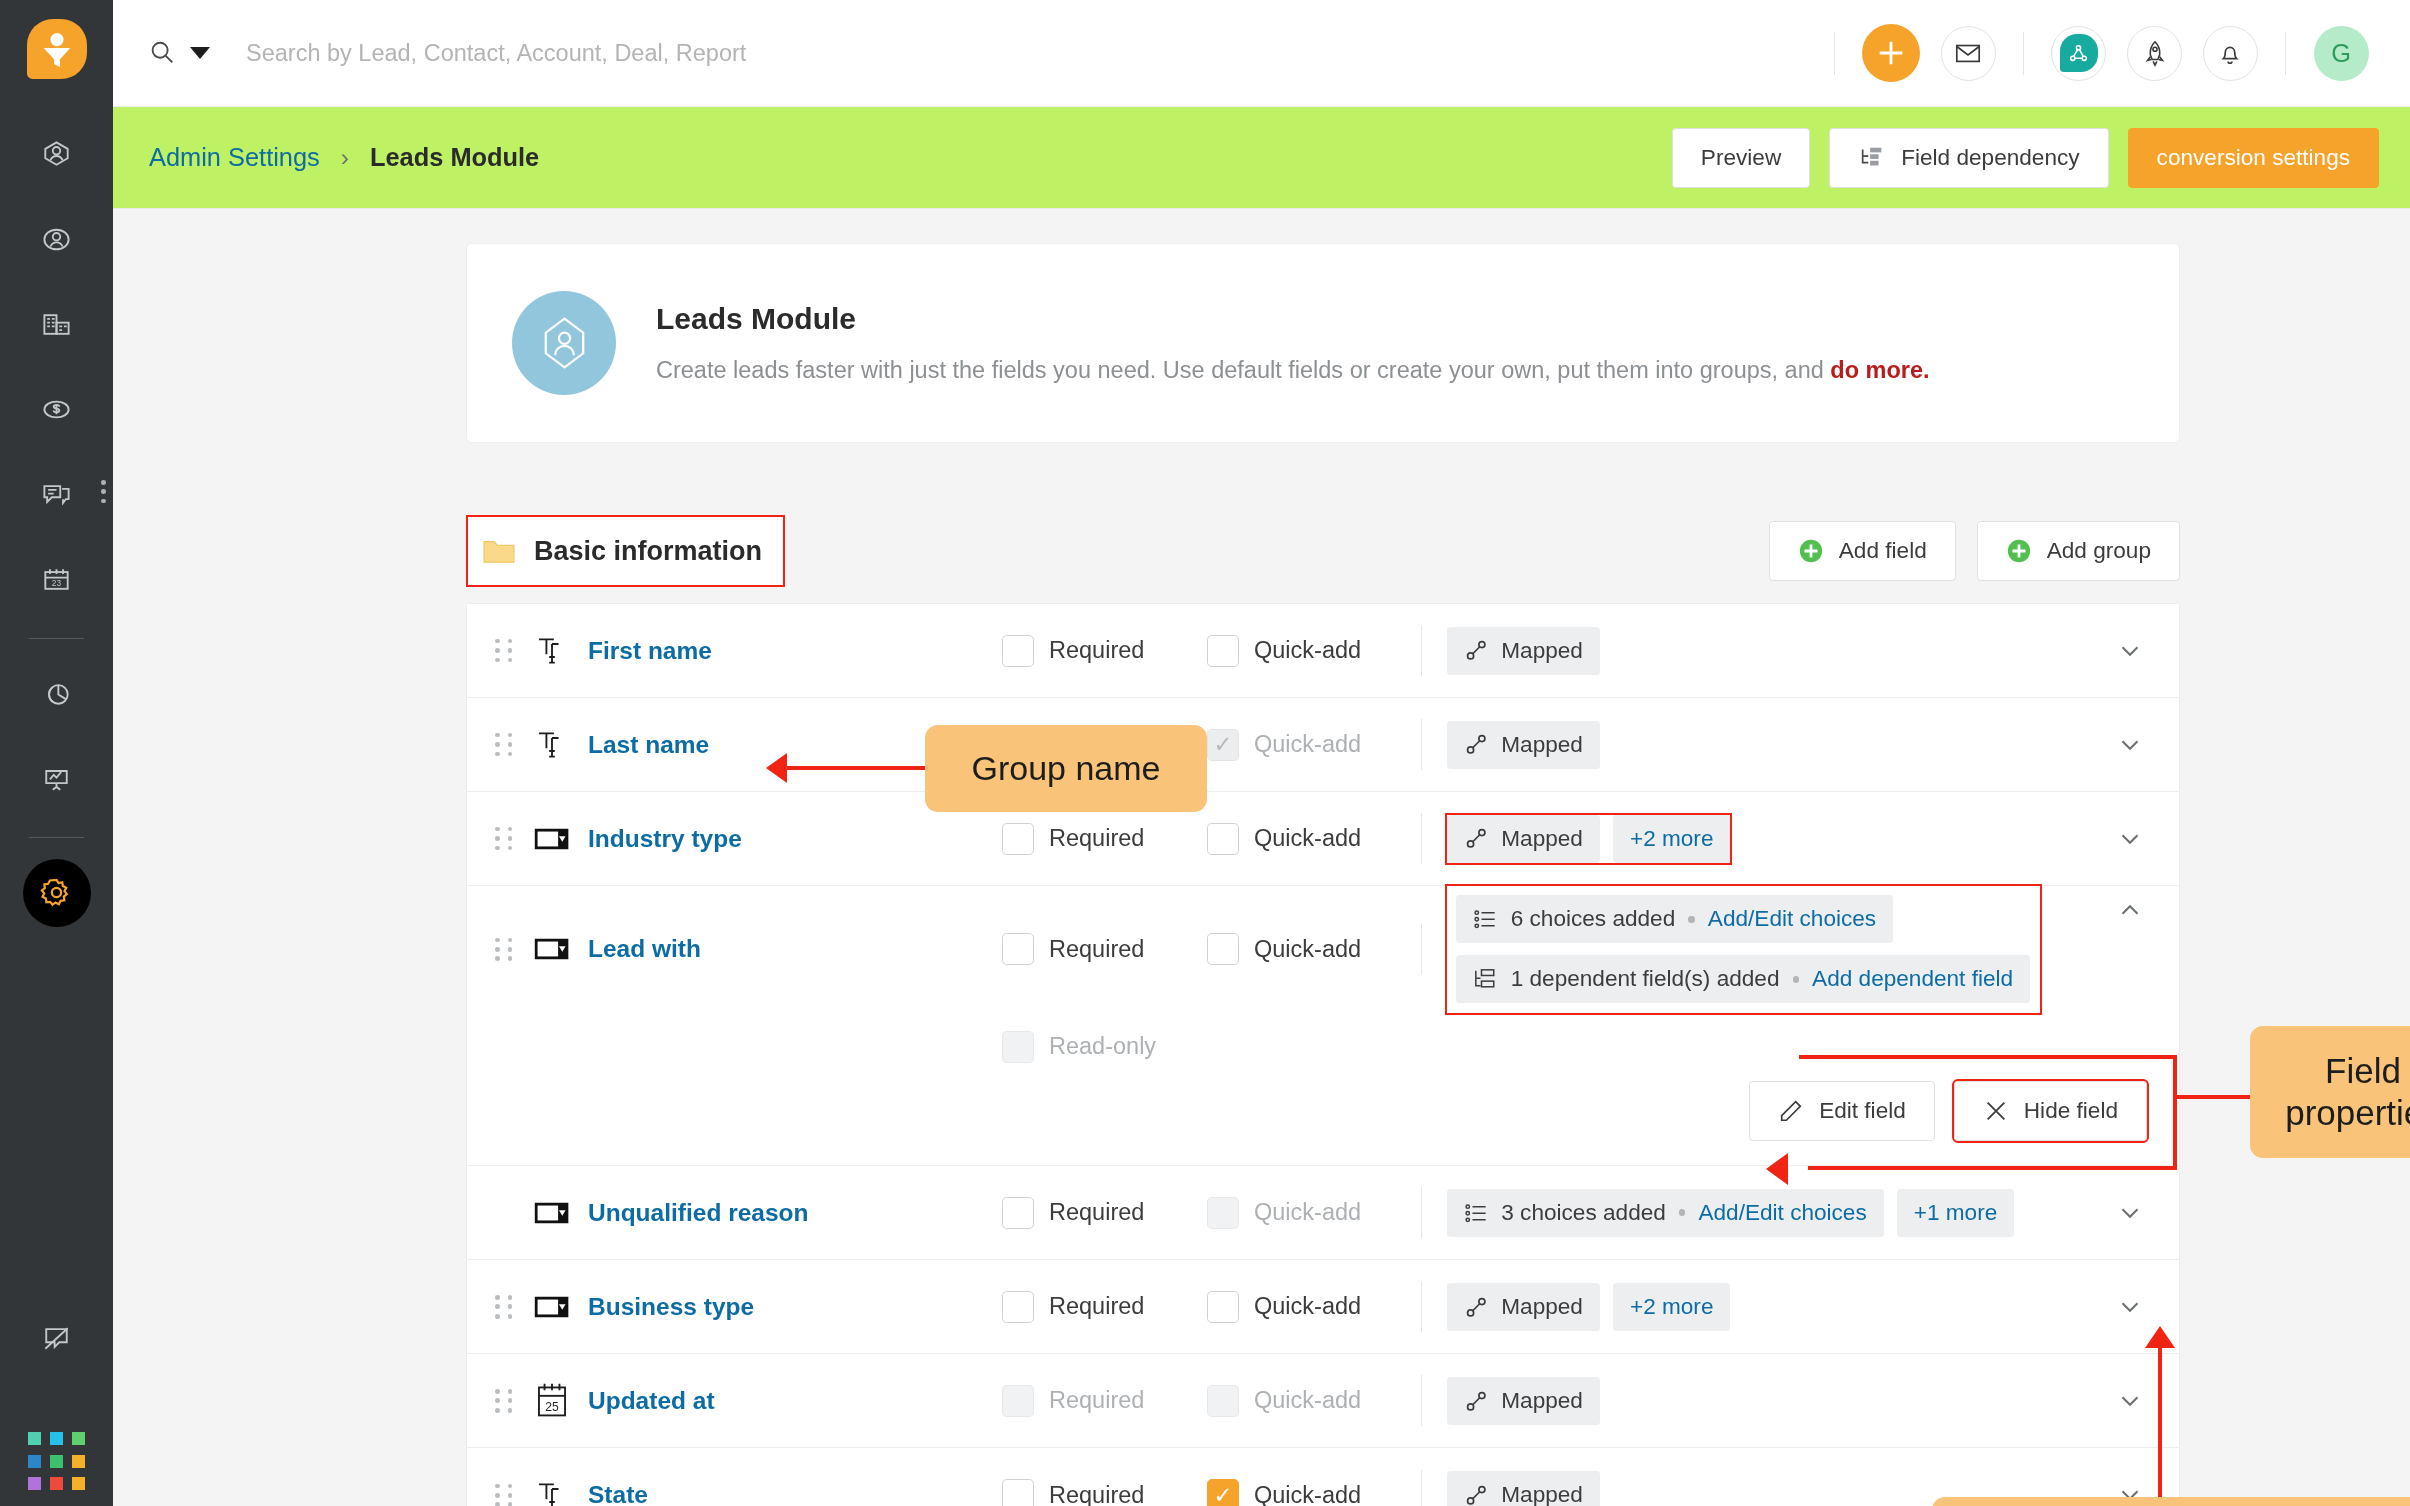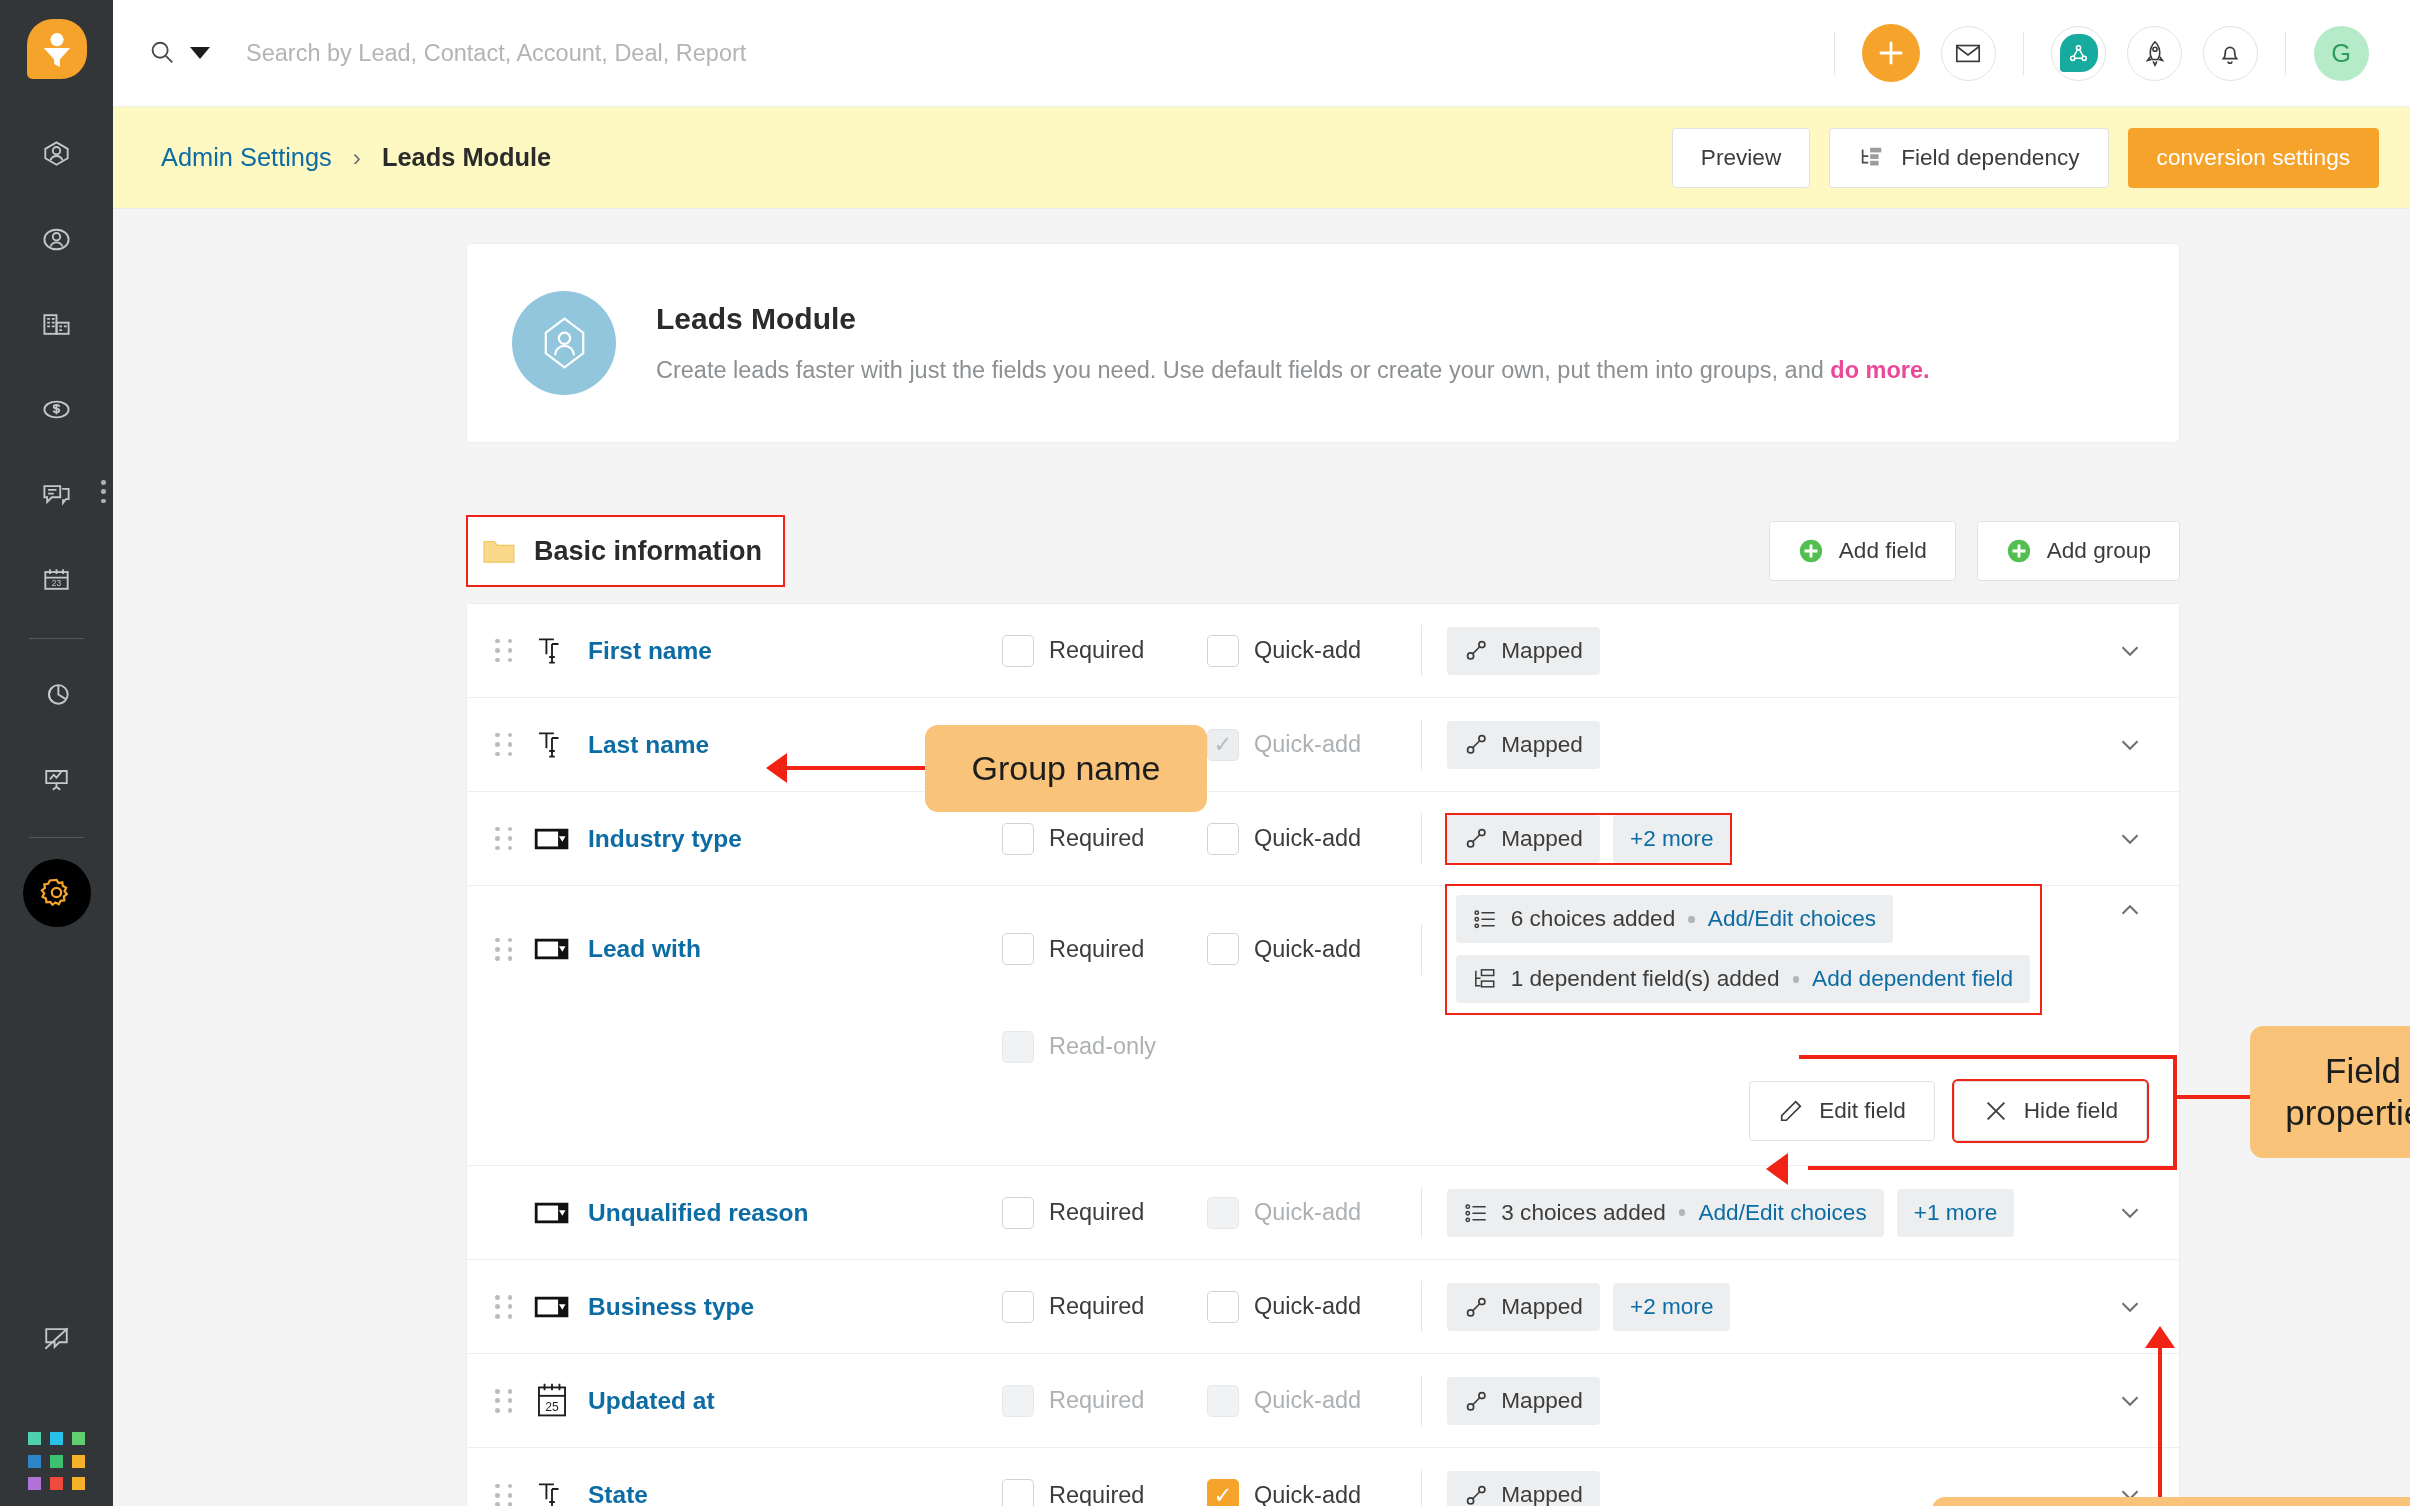--- a/index.html
+++ b/index.html
@@ -71,22 +71,22 @@
   .circ.plus { background: #f6a32b; width: 58px; height: 58px; }
   .circ.avatar { background: #b6ebc9; color: #2f9c5c; font-size: 25.4px; }
   .teal-badge {
     width: 38px; height: 38px; background: #17ab9f;
     border-radius: 17px 17px 17px 3.8px;
     display: flex; align-items: center; justify-content: center;
   }
 
   
   .crumbbar {
-    height: 102px; flex: 0 0 102px; background: #fef9c3;
-    display: flex; align-items: center; padding: 0 32px 0 48px;
+    height: 102px; flex: 0 0 102px; background: #bef264;
+    display: flex; align-items: center; padding: 0 32px 0 36px;
     border-bottom: 0.9px solid #e9ebed;
   }
   .crumb-link { color: #0c6ca3; font-size: 25.4px; }
   .crumb-sep { color: #6d7174; font-size: 24.5px; margin: 0 21px; font-weight: 300; }
   .crumb-cur { color: #2b2b2b; font-size: 25.4px; font-weight: bold; }
   .crumb-actions { margin-left: auto; display: flex; align-items: flex-end; gap: 19px; }
   .btn {
     height: 60px; border: 0.9px solid #dfe1e3; background: #fff; border-radius: 3.8px;
     display: inline-flex; align-items: center; justify-content: center;
     padding: 0 28px; font-size: 22.6px; color: #3c3c3c; gap: 15px; white-space: nowrap;
@@ -103,21 +103,21 @@
     background: #fff; border: 0.9px solid #eceef0; border-radius: 5.6px;
     padding: 41px 45px; display: flex; align-items: center; gap: 40px;
     height: 200px;
   }
   .info-icon {
     width: 104px; height: 104px; flex: 0 0 104px; border-radius: 50%;
     background: #92c6dd; display: flex; align-items: center; justify-content: center;
   }
   .info-title { font-size: 30px; color: #2b2b2b; font-weight: bold; margin-bottom: 21px; }
   .info-sub { font-size: 23.5px; color: #8c9093; }
-  .info-sub a { color: #ec4899; text-decoration: none; font-weight: bold; }
+  .info-sub a { color: #b91c1c; text-decoration: none; font-weight: bold; }
 
   
   .group-row { display: flex; align-items: center; margin: 77px 0 21px 0; height: 62px; }
   .group-chip {
     display: inline-flex; align-items: center; gap: 19px;
     border: 2.8px solid #f02314; background: #fff; padding: 8.5px 21px 8.5px 15px;
     height: 72px;
   }
   .group-name { font-size: 27px; color: #2b2b2b; font-weight: bold; }
   .group-actions { margin-left: auto; display: flex; gap: 21px; }

